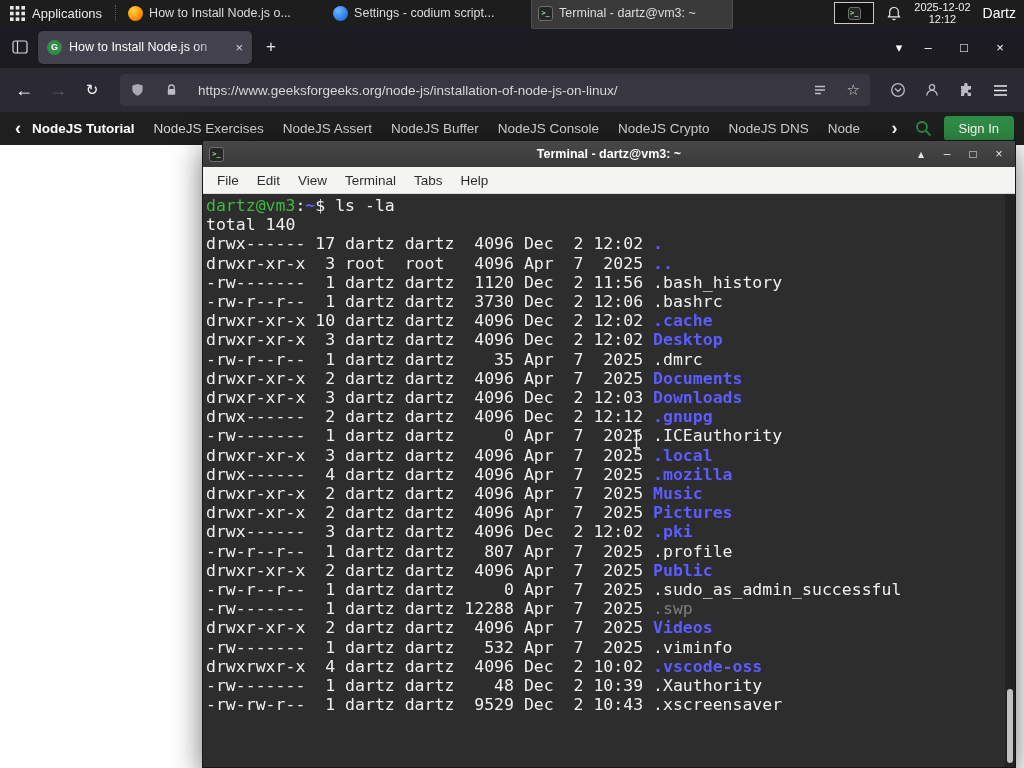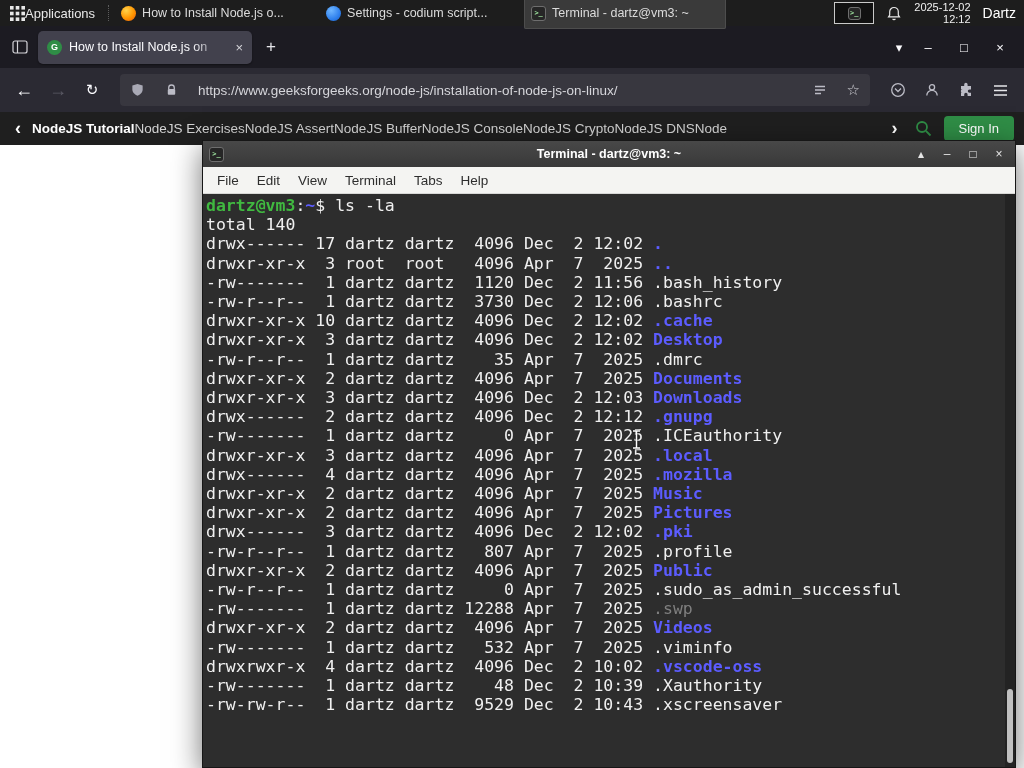--- a/index.html
+++ b/index.html
@@ -2,29 +2,29 @@
 <html style="--dir-blue: #5c5cff; --prompt-green: #40b940; --dim-gray: #7f7f7f; --gfg-green: #2f8d46;"><head>
 <meta charset="utf-8">
 <style>
   *{margin:0;padding:0;box-sizing:border-box}
   html,body{background:#666}
   body{font-family:"Liberation Sans","DejaVu Sans",sans-serif}
   .screen{position:relative;width:1024px;height:768px;overflow:hidden;background:#fff;margin:0 auto}
 
   
   .panel{position:absolute;top:0;left:0;right:0;height:26px;background:#1d1d1d;display:flex;align-items:center;color:#e8e8e8;font-size:13px;z-index:40}
-  .apps{display:flex;align-items:center;padding:0 10px;height:100%}
+  .apps{display:flex;align-items:center;gap:7px;padding:0 10px;height:100%}
   .sep{height:16px;border-left:1px dotted #5d5d5d;margin:0 3px}
   .taskbar{display:flex;align-items:center;height:100%;gap:3px;padding-left:2px}
   .taskbtn{display:flex;align-items:center;gap:6px;width:202px;height:24px;padding:16px 7px;font-size:12.5px;color:#dcdcdc;overflow:hidden;white-space:nowrap;border-radius:2px}
   .taskbtn.active{background:#3a3a3a;box-shadow:inset 0 0 0 1px #4d4d4d}
   .taskbtn .lbl{overflow:hidden;text-overflow:ellipsis}
   .tray{margin-left:auto;display:flex;align-items:center;gap:12px;padding-right:8px;height:100%}
   .tray-frame{width:40px;height:22px;border:1px solid #c9c9c9;display:flex;align-items:center;justify-content:center;background:#111}
-  .clock{text-align:right;font-size:11px;line-height:12.5px;color:#f0f0f0}
+  .clock{text-align:center;font-size:11px;line-height:12.5px;color:#f0f0f0}
   .user{font-size:14px;color:#fff}
   .mini-ico{width:15px;height:15px;border-radius:50%;flex:none}
   .ff-ico{background:radial-gradient(circle at 35% 30%,#ffd24a,#ff9500 55%,#e8590c)}
   .cod-ico{background:radial-gradient(circle at 35% 30%,#6fb6ff,#2f80ed 60%,#1b5fc4)}
   .term-ico{width:15px;height:15px;border-radius:3px;background:#262626;border:1px solid #6e6e6e;color:#9fe59f;font:bold 7px/13px "DejaVu Sans Mono",monospace;text-align:center;flex:none}
   .term-ico.small{width:13px;height:13px;line-height:11px}
 
   
   .browser{position:absolute;top:26px;left:0;width:1024px;height:742px;background:#fff;z-index:10}
   .tabbar{height:42px;background:#1c1b22;display:flex;align-items:center;padding:0 6px;gap:5px}
@@ -41,41 +41,41 @@
 
   .navbar{height:44px;background:#2b2a33;display:flex;align-items:center;padding:0 8px;gap:2px}
   .navbtn{width:32px;height:32px;display:flex;align-items:center;justify-content:center;font-size:18px;color:#fbfbfe;border-radius:4px;flex:none}
   .navbtn.disabled{color:#5c5b66}
   .urlbar{flex:1;height:32px;background:#38373f;border-radius:4px;margin:0 10px;display:flex;align-items:center;gap:20px;padding:0 10px;min-width:0}
   .url{flex:1;font-size:13.5px;color:#d6d6db;white-space:nowrap;overflow:hidden;text-overflow:ellipsis}
   .star{font-size:15px;color:#cfcfd4}
 
   .gfgbar{height:33px;background:#1f1f1f;display:flex;align-items:center;padding:0 10px;color:#d4d4d4;overflow:hidden}
   .gfg-chev{font-size:18px;font-weight:bold;color:#fff;padding:0 5px;flex:none}
-  .gfg-links{display:flex;align-items:center;white-space:nowrap;overflow:hidden;flex:1;font-size:13.5px;margin:0 6px}
+  .gfg-links{display:flex;align-items:center;gap:19px;white-space:nowrap;overflow:hidden;flex:1;font-size:13.5px;margin:0 6px}
   .gfg-link.active{color:#fff;font-weight:bold}
   .gfg-right{display:flex;align-items:center;gap:12px;flex:none;padding-left:4px}
   .signin{background:var(--gfg-green,#2f8d46);color:#fff;font-size:13px;padding:5px 15px;border-radius:4px}
   .page{position:absolute;top:119px;left:0;right:0;bottom:0;background:#fff}
 
   
   .terminal{position:absolute;left:202px;top:140px;width:814px;height:628px;display:flex;flex-direction:column;box-shadow:0 8px 28px rgba(0,0,0,.55);border:1px solid #161616;z-index:20}
   .t-titlebar{height:26px;background:linear-gradient(#484848,#393939);display:flex;align-items:center;padding:0 6px;position:relative;color:#fff;flex:none}
   .t-title{position:absolute;left:0;right:0;text-align:center;font-size:12.5px;font-weight:bold}
   .t-btns{margin-left:auto;display:flex;gap:6px;z-index:1}
   .t-btn{width:20px;text-align:center;font-size:12px;color:#e5e5e5}
   .t-menubar{height:25px;background:#f4f4f2;display:flex;align-items:center;padding:13px 5px;flex:none;border-bottom:1px solid #d8d8d6}
   .menu-item{padding:0 9px;font-size:13.5px;color:#2e2e2e}
   .t-body{flex:1;background:#2d2d2d;position:relative;overflow:hidden;font-family:"DejaVu Sans Mono","Liberation Mono",monospace;font-size:16.5px;line-height:19.2px;color:#f0f0f0}
   .t-out{padding:2px 0 0 3px}
   .tline{white-space:pre}
   .tline .dir{color:var(--dir-blue,#5c5cff);font-weight:bold}
   .tline .dim{color:var(--dim-gray,#7f7f7f)}
   .tline .file{color:#f0f0f0}
-  .green{color:var(--prompt-green,#40b940);font-weight:bold}
+  .green{color:var(--prompt-green,#40b940);font-weight:normal}
   .blue{color:var(--dir-blue,#5c5cff);font-weight:bold}
   .t-scroll{position:absolute;top:0;bottom:0;right:0;width:10px;background:rgba(0,0,0,.22)}
   .t-thumb{position:absolute;right:2px;bottom:4px;width:6px;height:74px;background:#c0c0c0;border-radius:3px}
 
   .ibeam{position:absolute;left:630px;top:429px;z-index:50;filter:drop-shadow(0 0 1px #000)}
 </style>
 </head>
 <body>
 
 <div class="screen">

